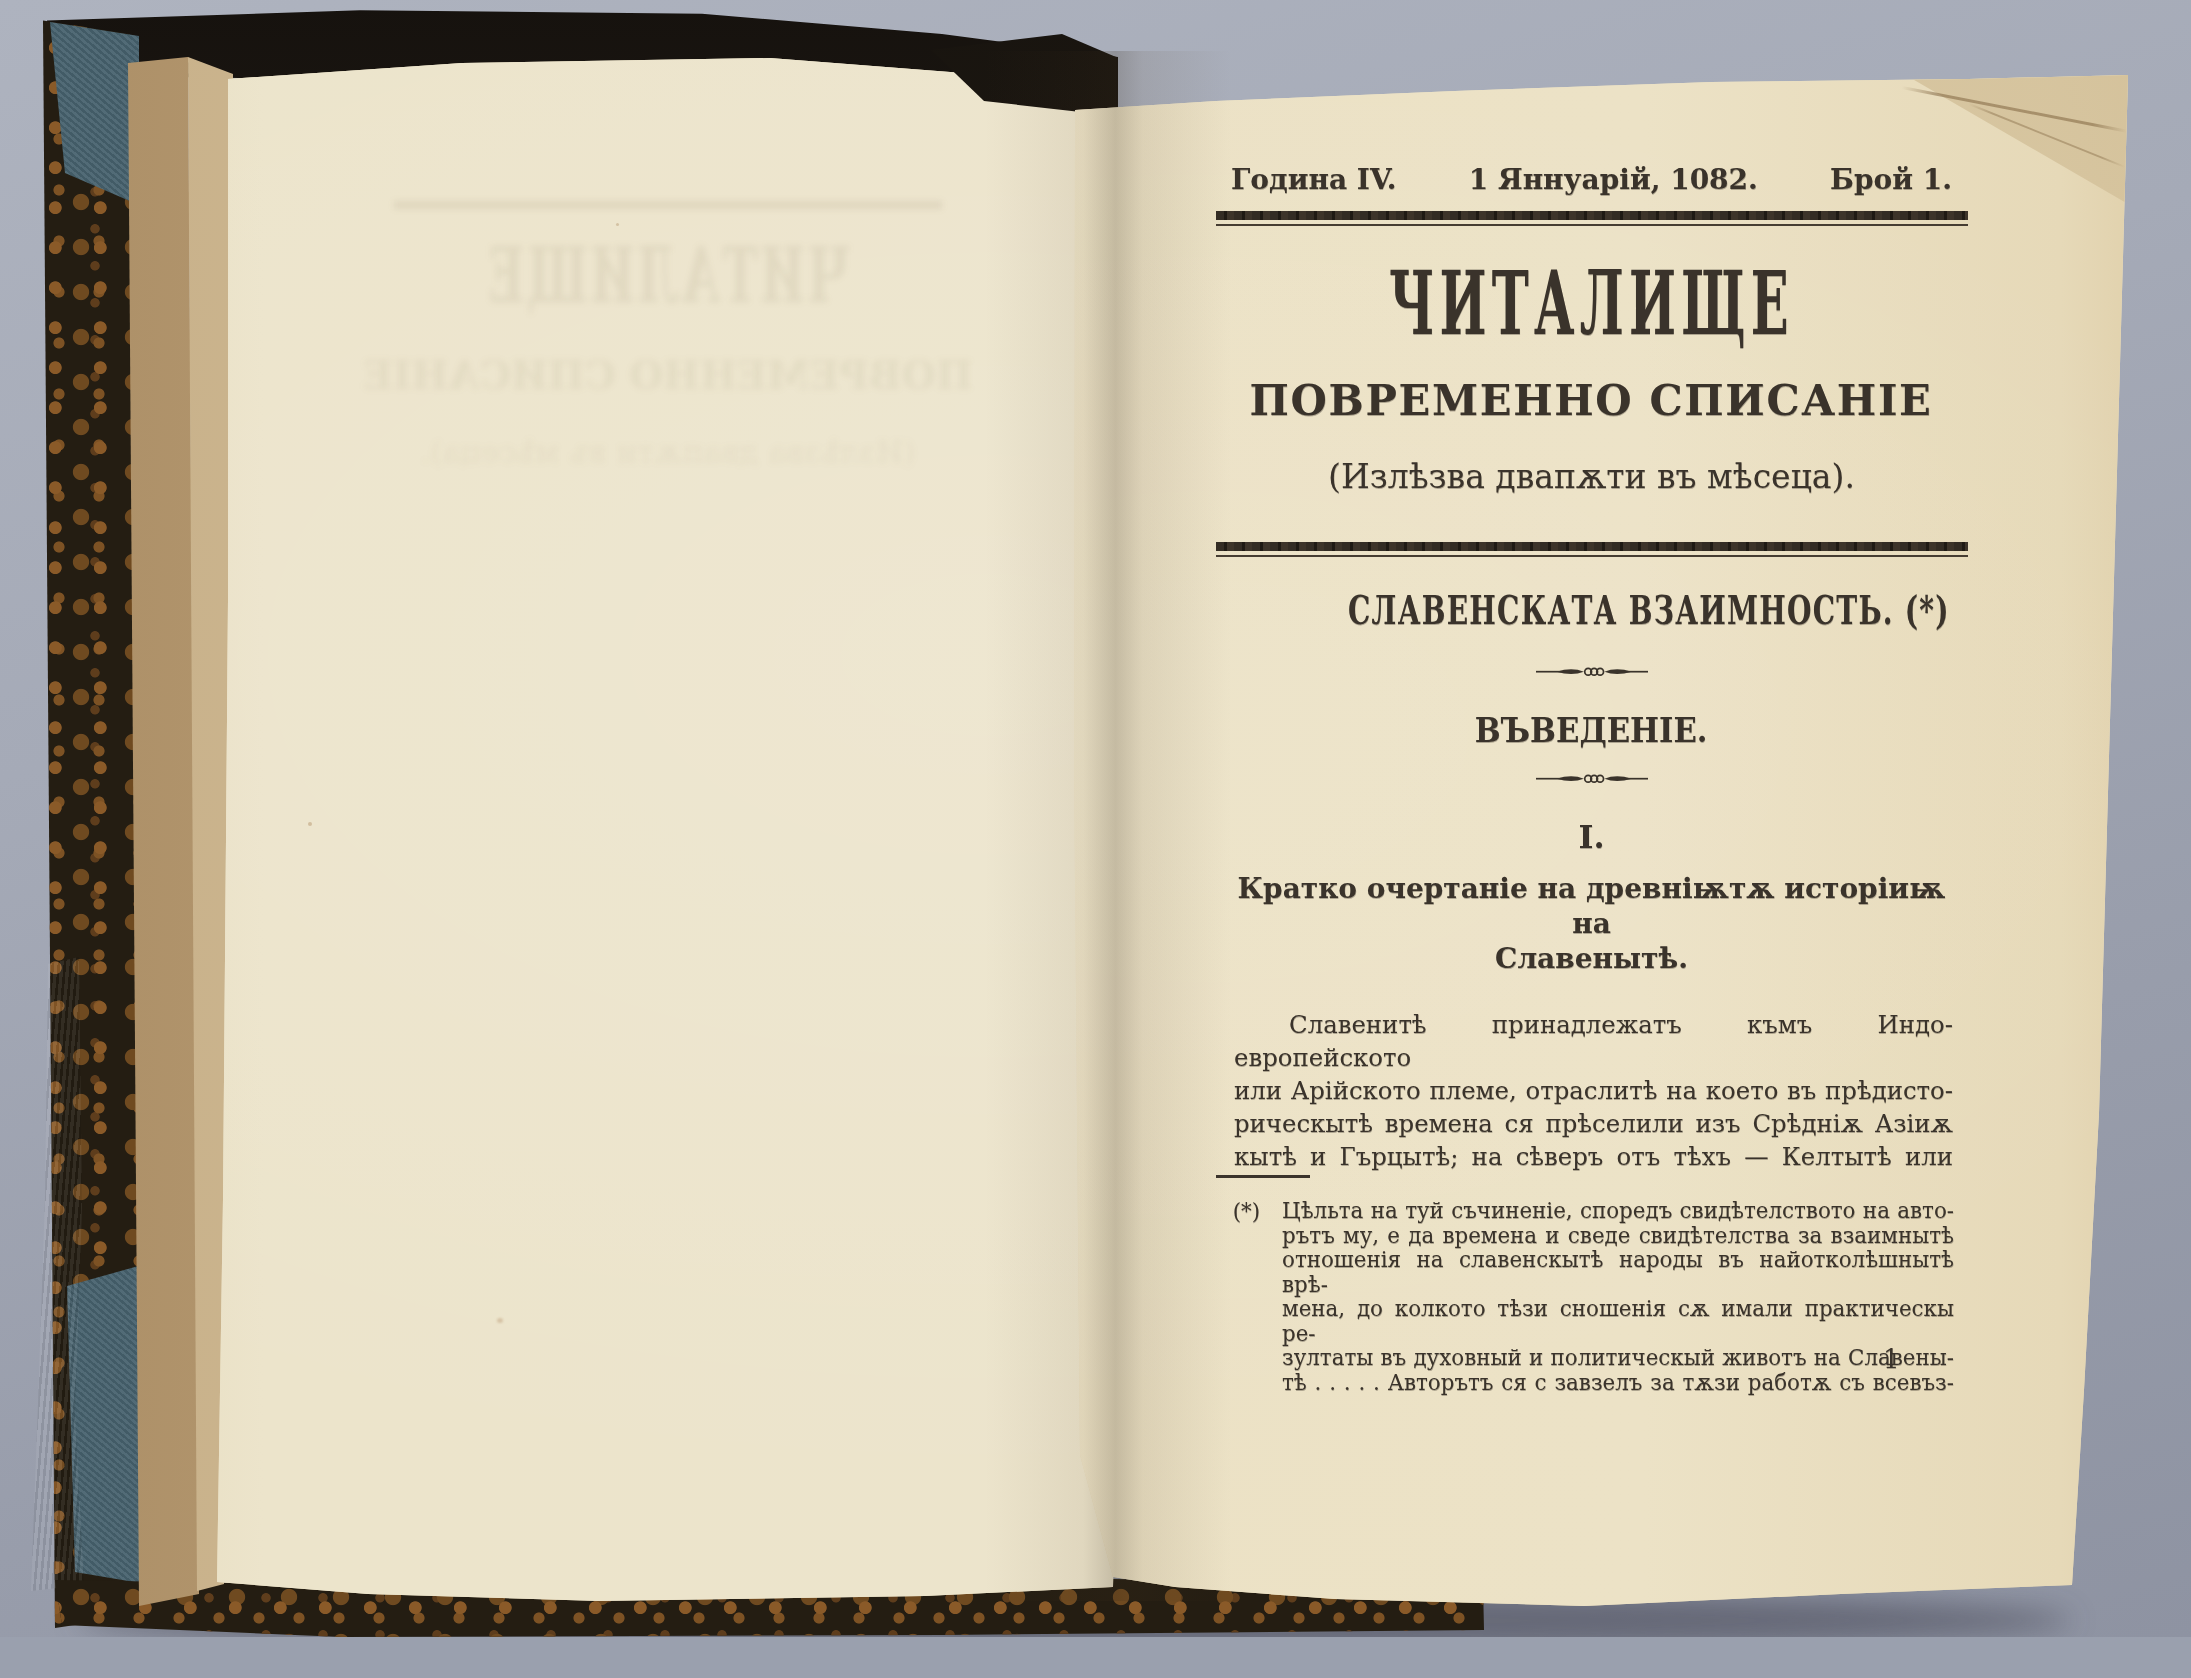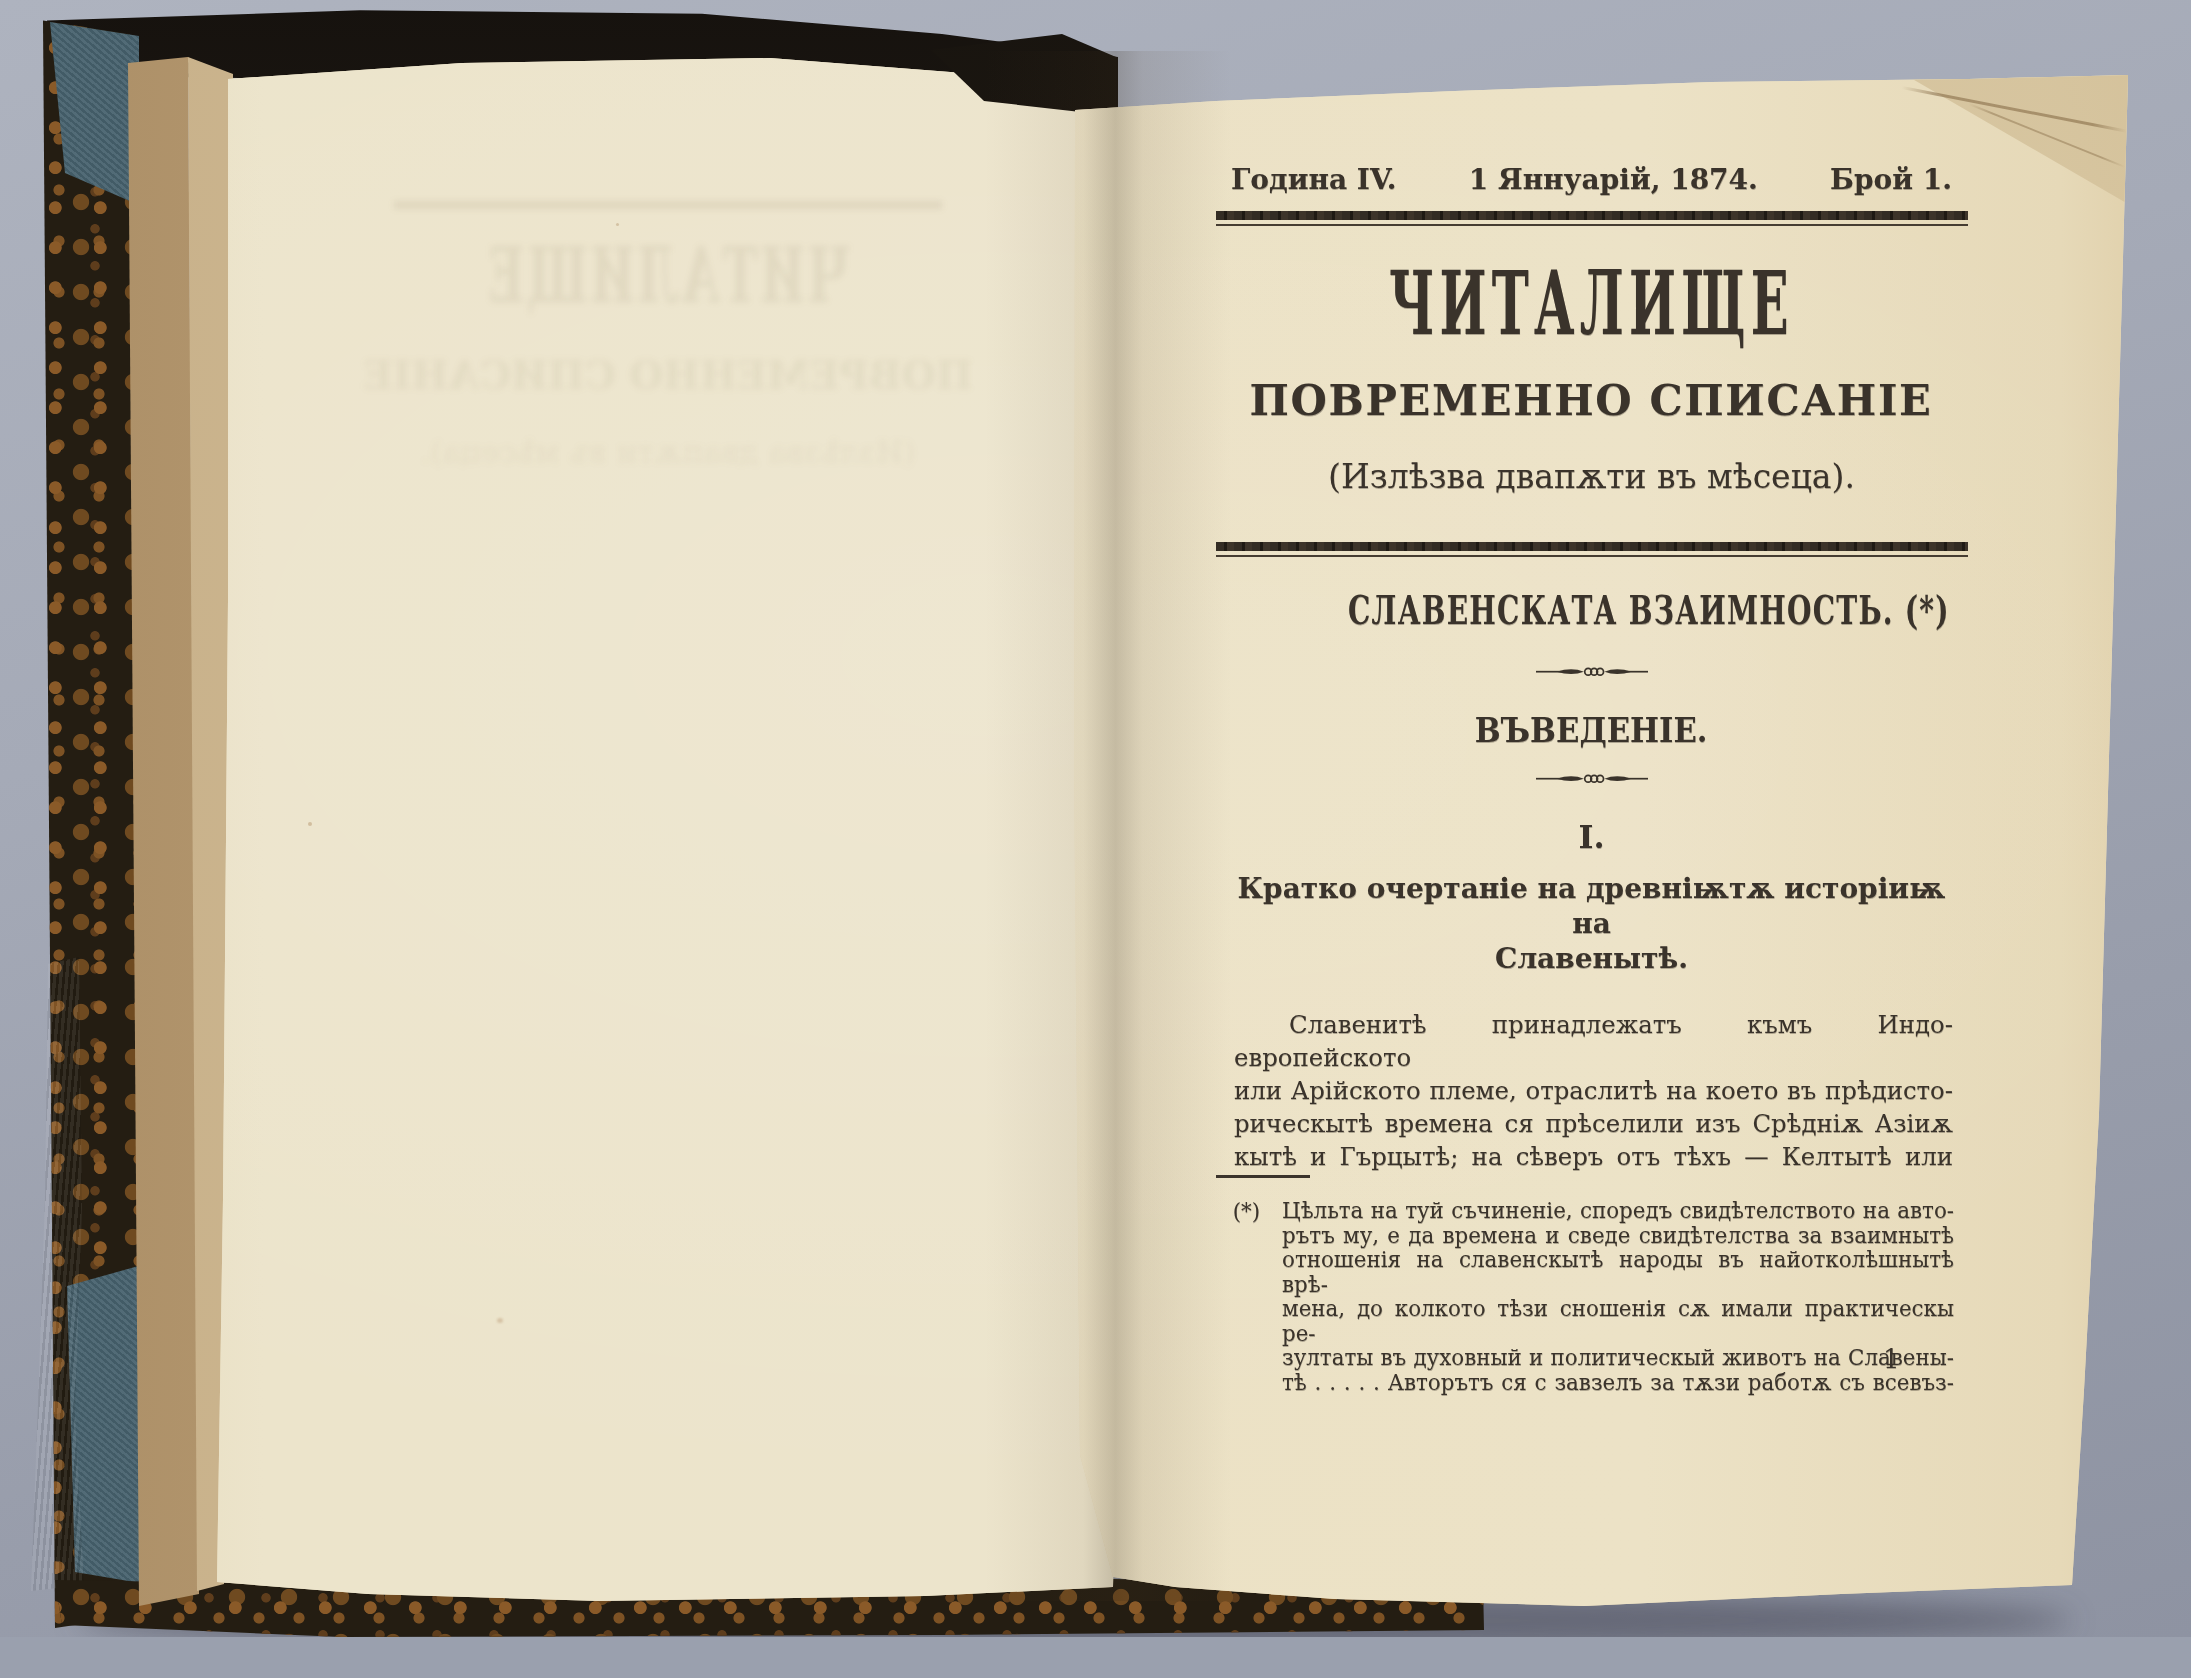--- a/index.html
+++ b/index.html
@@ -135,21 +135,21 @@
   <div class="abs headband"></div>
 
   <div class="abs right-page">
 
     <div class="dogear"></div>
     <div class="crease crease1"></div>
     <div class="crease crease2"></div>
 
     <div class="print hdr-row">
       <span>Година IV.</span>
-      <span>1 Яннуарій, 1874.</span>
+      <span>1 Яннуарій, 1082.</span>
       <span>Брой 1.</span>
     </div>
     <div class="print rule rule-a">
       <div class="bar"></div>
       <div class="thin"></div>
     </div>
 
     <div class="print centered masthead-sub">
       <span>ПОВРЕМЕННО СПИСАНІЕ</span>
     </div>

